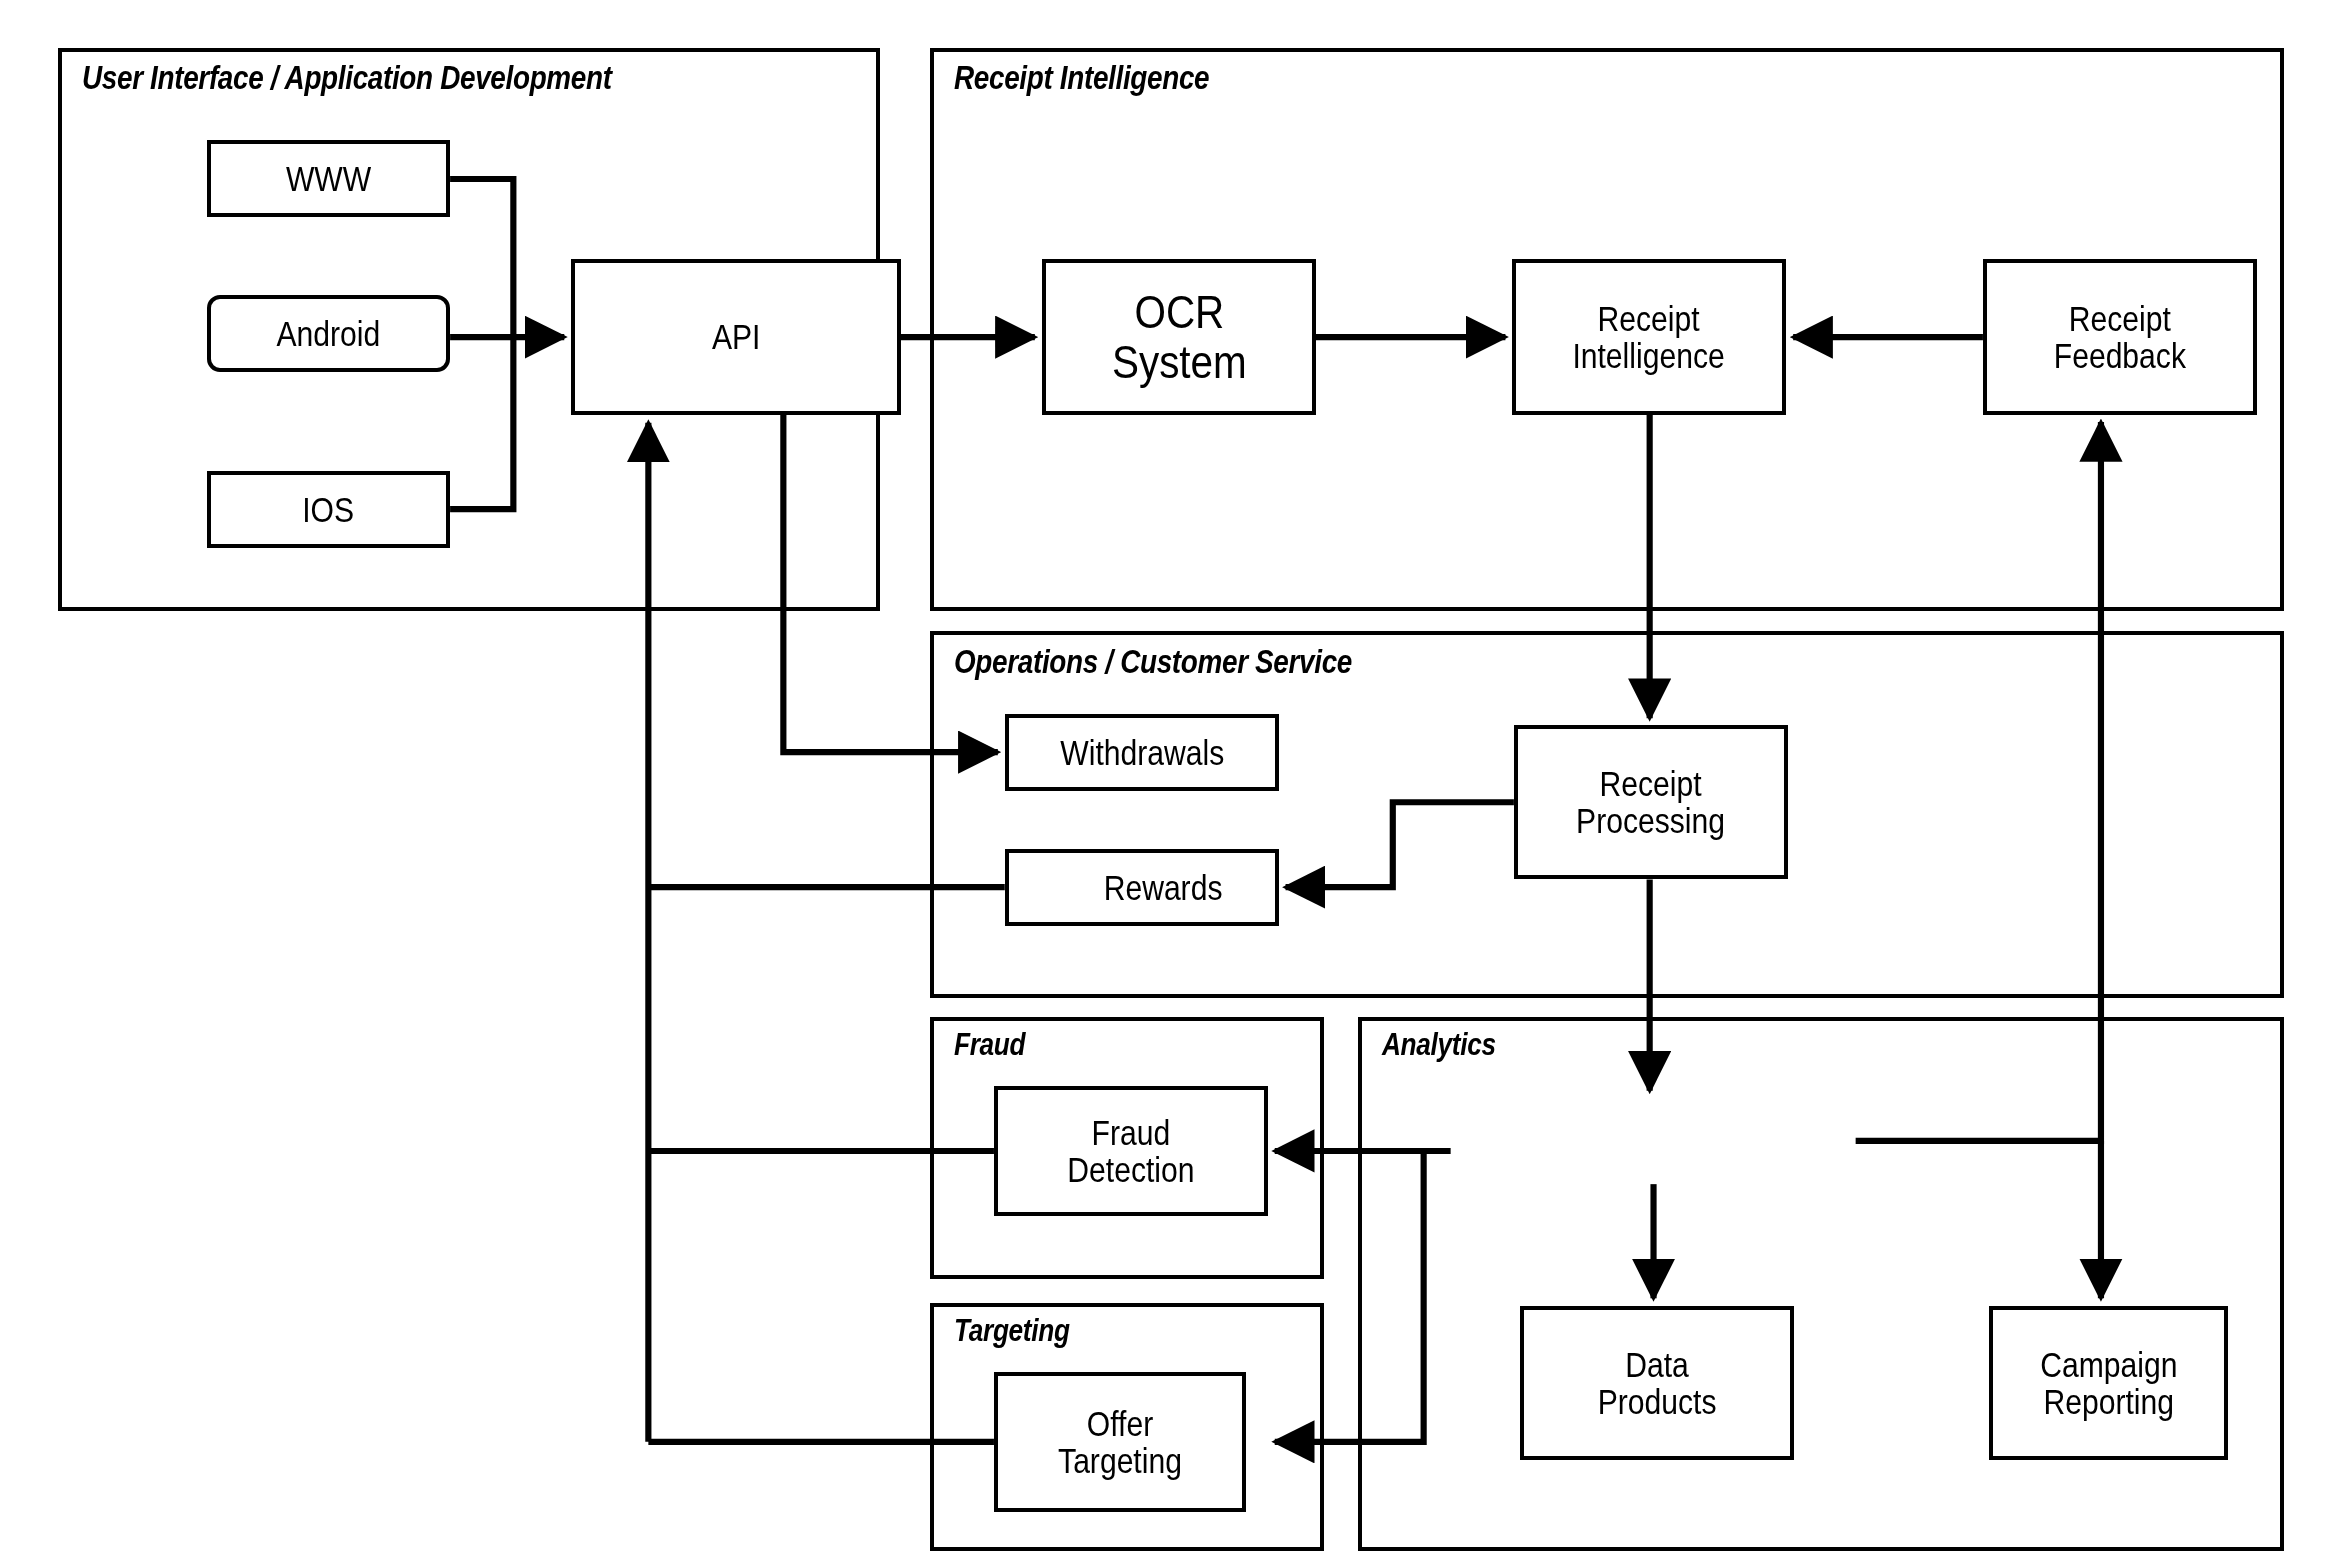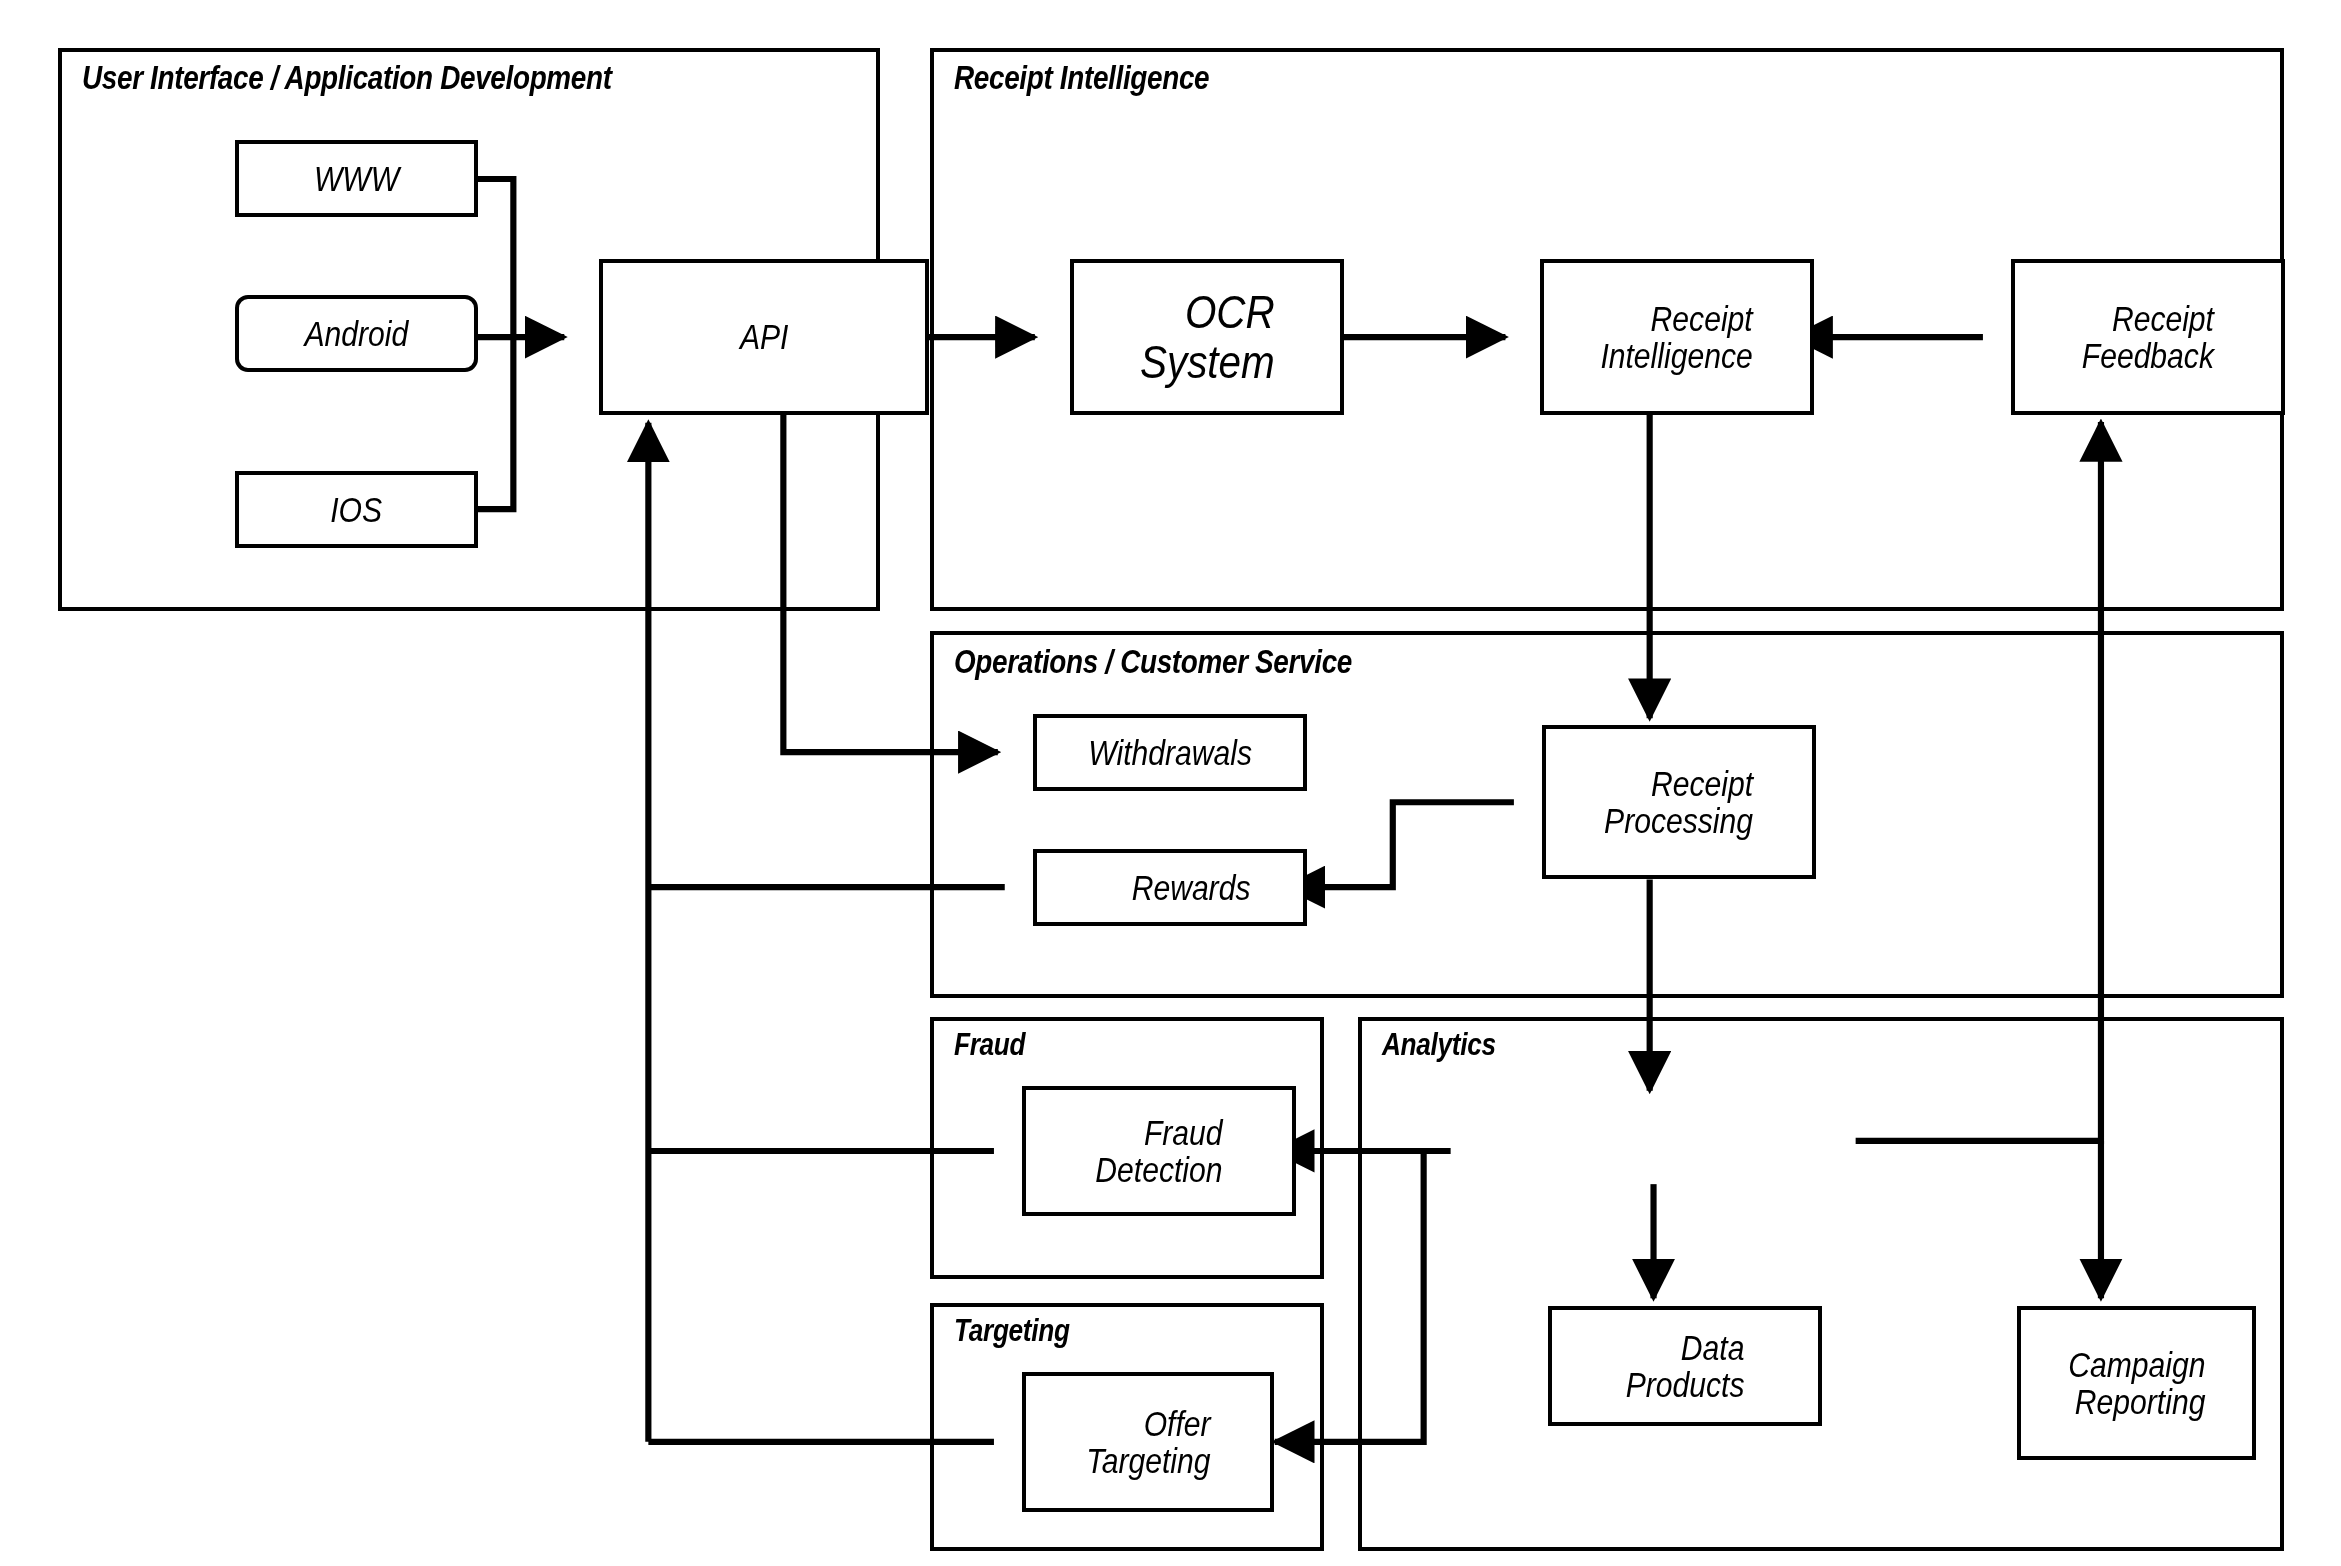--- a/index.html
+++ b/index.html
@@ -7,22 +7,22 @@
        font-family:"Liberation Sans","DejaVu Sans",sans-serif;}
   #diagram{position:relative;width:2342px;height:1566px;background:#ffffff;}
   svg#wires{position:absolute;left:0;top:0;width:2342px;height:1566px;}
 
   .panel{position:absolute;border:4.6px solid #000;background:transparent;box-sizing:border-box;}
   .panel-title{position:absolute;font-style:italic;font-weight:bold;color:#000;
                white-space:nowrap;letter-spacing:-0.4px;
                transform:scaleX(0.82);transform-origin:left center;}
 
   .node{position:absolute;border:4.6px solid #000;background:#ffffff;box-sizing:border-box;
-        display:flex;align-items:center;justify-content:center;text-align:right;
-        font-style:italic;color:#000;line-height:1.06;margin-left:28px;}
+        display:flex;align-items:center;justify-content:center;text-align:center;
+        color:#000;line-height:1.06;}
   .node span{display:block;transform:scaleX(0.86);transform-origin:center center;white-space:pre-line;}
 </style>
 </head>
 <body>
 
 <div id="diagram">
 
   <svg id="wires" viewBox="0 0 3035 2030" xmlns="http://www.w3.org/2000/svg">
     <defs>
       <marker id="ah" viewBox="0 0 10 10" refX="9.2" refY="5" markerWidth="7" markerHeight="7" orient="auto-start-reverse">
@@ -137,21 +137,21 @@
     <span>Fraud
 Detection</span>
   </div>
 
   <div class="node" style="left:994px;top:1372px;width:252px;height:140px;font-size:35px;">
     <span>Offer
 Targeting</span>
   </div>
 
 
-  <div class="node" style="left:1520px;top:1306px;width:274px;height:120px;font-size:35px;">
+  <div class="node" style="left:1520px;top:1306px;width:274px;height:154px;font-size:35px;">
     <span>Data
 Products</span>
   </div>
 
   <div class="node" style="left:1989px;top:1306px;width:239px;height:154px;font-size:35px;">
     <span>Campaign
 Reporting</span>
   </div>
 
 </div>

